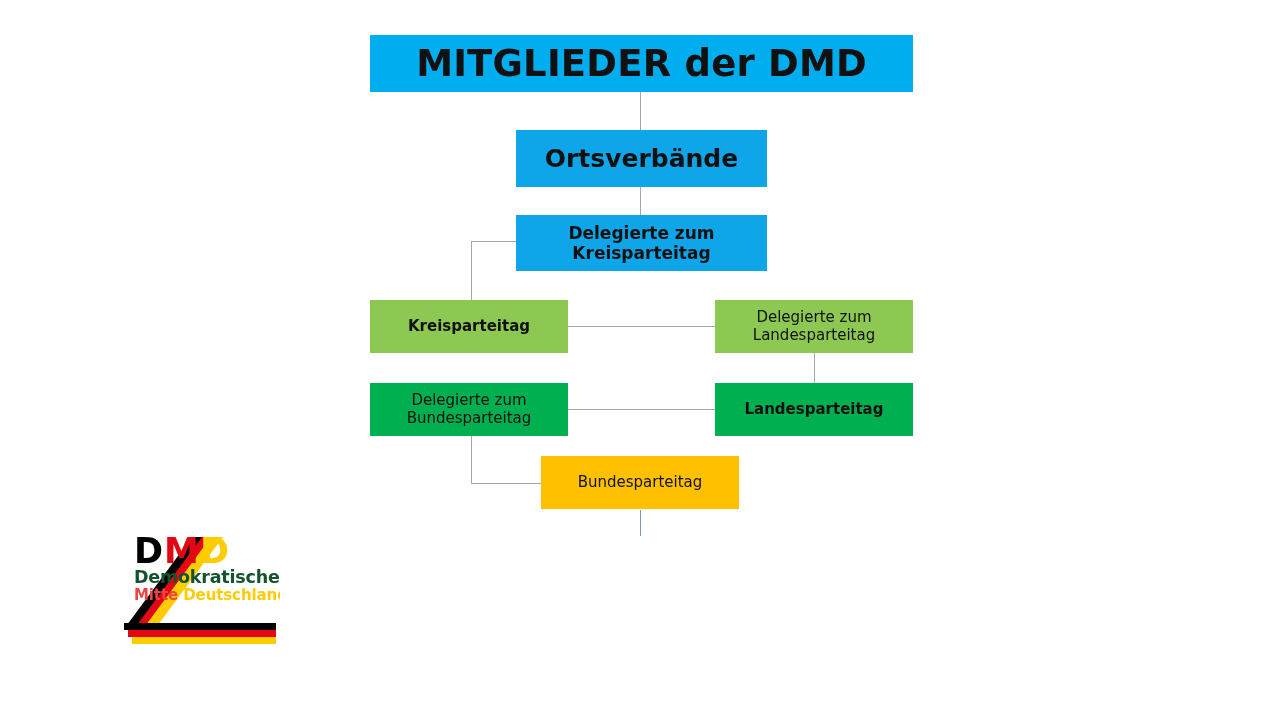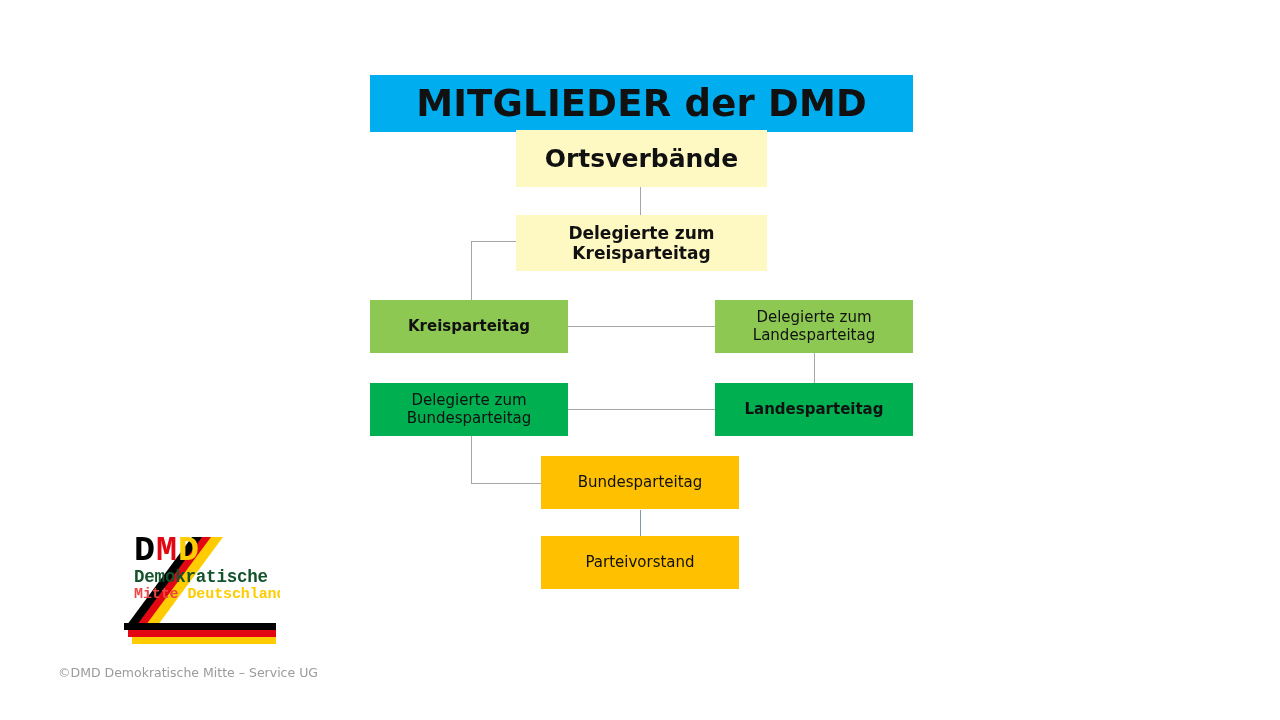--- a/index.html
+++ b/index.html
@@ -43,24 +43,23 @@
     color: #111111;
     line-height: 1.18;
     padding: 2px 8px;
   }
 
   .node-title {
     background: #00AEEF;
     font-size: 37px;
     font-weight: 700;
     letter-spacing: 0.2px;
-    margin-top: 40px;
   }
   .node-blue {
-    background: #fef9c3;
+    background: #0ea5e9;
   }
   .node-blue.strong {
     font-size: 25px;
     font-weight: 700;
   }
   .node-blue.mid {
     font-size: 17px;
     font-weight: 600;
   }
   .node-lgreen {
@@ -93,21 +92,20 @@
     left: 0px;
     top: 0px;
     width: 196px;
     height: 112px;
   }
   .logo-text {
     position: absolute;
     left: 50px;
     top: 2px;
     width: 146px;
-    font-family: Liberation Mono, monospace;
   }
   .logo-dmd {
     font-size: 35px;
     font-weight: 800;
     line-height: 0.95;
     letter-spacing: 1px;
     white-space: nowrap;
   }
   .logo-dmd .c1 { color: #000000; }
   .logo-dmd .c2 { color: #E30613; }
@@ -209,23 +207,20 @@
   </div>
 
   <div class="node node-dgreen bold" style="left:715px; top:383px; width:198px; height:53px;">
     <span>Landesparteitag</span>
   </div>
 
   <div class="node node-orange reg" style="left:541px; top:456px; width:198px; height:53px;">
     <span>Bundesparteitag</span>
   </div>
 
-  <div class="node node-orange reg" style="left:541px; top:536px; width:198px; height:53px;">
-    <span>Parteivorstand</span>
-  </div>
 
   <div class="logo">
     <svg class="logo-flagslash" viewBox="0 0 196 112">
 
       <polygon points="40,96 108,4 122,4 54,96" fill="#000000"></polygon>
       <polygon points="50,96 118,4 130,4 62,96" fill="#E30613"></polygon>
       <polygon points="59,96 127,4 139,4 71,96" fill="#FFCC00"></polygon>
 
       <rect x="40" y="90" width="152" height="7" fill="#000000"></rect>
       <rect x="44" y="97" width="148" height="7" fill="#E30613"></rect>
@@ -235,15 +230,14 @@
     </svg>
 
     <div class="logo-text">
       <div class="logo-dmd"><span class="c1">D</span><span class="c2">M</span><span class="c3">D</span></div>
       <div class="logo-sub1">Demokratische</div>
       <div class="logo-sub2"><span class="m">Mitte</span> <span class="d">Deutschland</span></div>
     </div>
 
   </div>
 
-  <div class="footer">©DMD Demokratische Mitte – Service UG</div>
 
 </div>
 
 </body></html>

